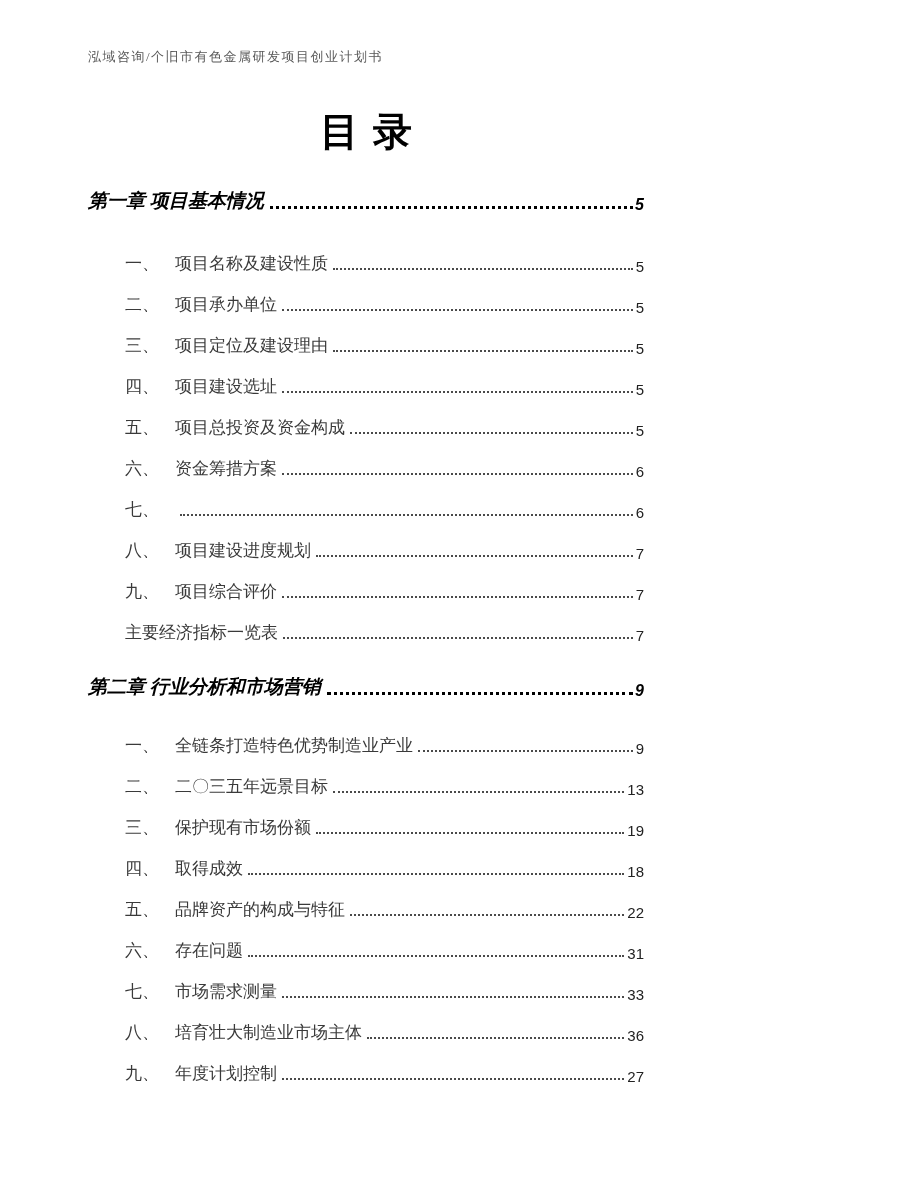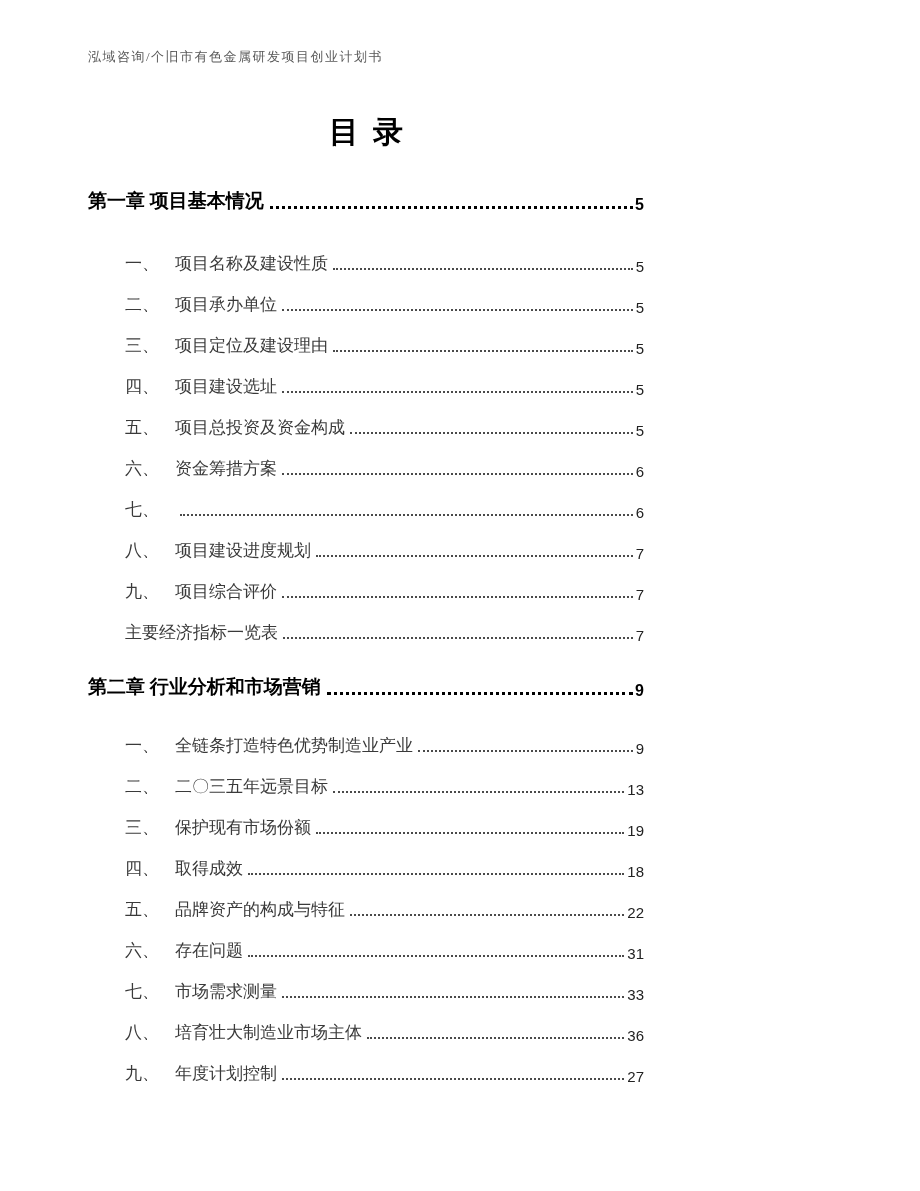--- a/index.html
+++ b/index.html
@@ -21,39 +21,40 @@
   .doc-header {
     font-size: 13px;
     line-height: 18px;
     color: #595959;
     letter-spacing: 1.5px;
     white-space: nowrap;
   }
   .doc-title {
     margin-top: 46px;
     text-align: center;
-    font-size: 30px;
+    font-size: 39px;
     line-height: 40px;
     font-weight: bold;
     color: #000000;
     letter-spacing: 14px;
     text-indent: 14px;
   }
   .toc { margin-top: 34px; }
   .toc-row {
     display: flex;
     align-items: flex-end;
     white-space: nowrap;
     cursor: default;
   }
   .chapter-row {
     height: 28px;
     font-size: 19px;
     font-weight: bold;
     color: #000000;
+    font-style: italic;
   }
   .chapter-row .dots {
     flex: 1;
     height: 0;
     border-bottom: 3px dotted #000000;
     margin: 0 2px 5px 6px;
   }
   .chapter-row .pg {
     font-size: 16px;
     font-weight: bold;

